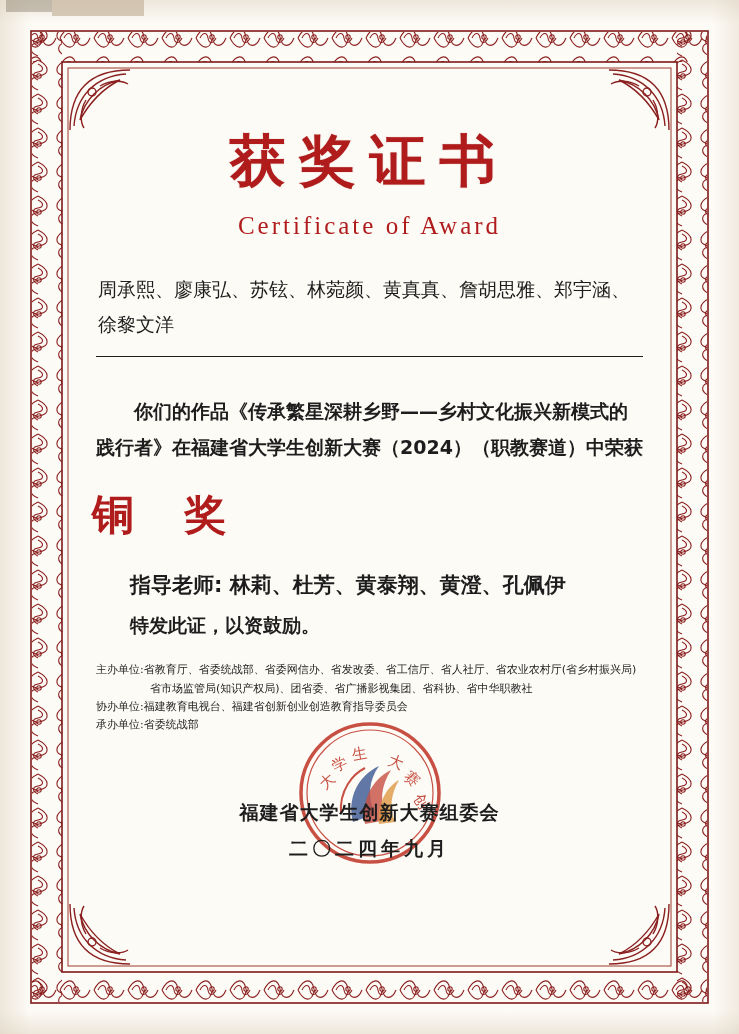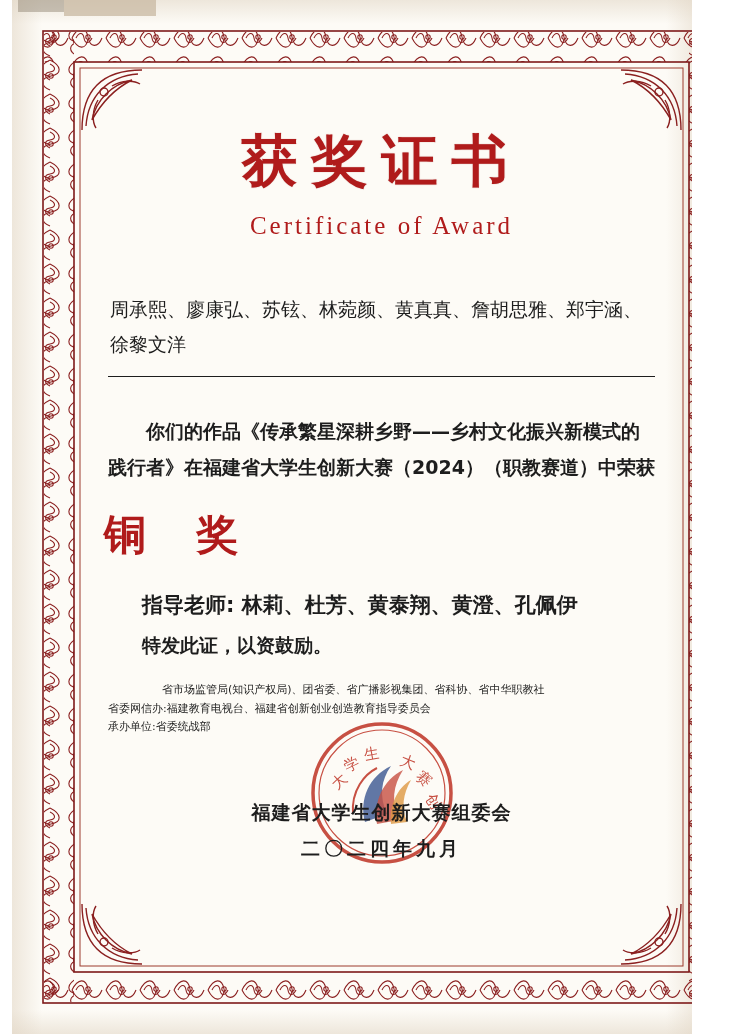--- a/index.html
+++ b/index.html
@@ -11,22 +11,22 @@
     width: 739px;
     height: 1034px;
     font-family: "Liberation Serif", serif;
     position: relative;
     overflow: hidden;
   }
 
   
   .page {
     position: absolute;
-    left: 12px; top: 0;
-    width: 680px; height: 1034px;
+    left: 0; top: 0;
+    width: 739px; height: 1034px;
     background: #fdfbf6;
     overflow: hidden;
   }
   
   .paper-tint {
     position: absolute;
     inset: 0;
     background:
       linear-gradient(to right, rgba(225,213,196,0.55) 0px, rgba(255,255,255,0) 30px),
       linear-gradient(to left, rgba(225,213,196,0.45) 0px, rgba(255,255,255,0) 26px),
@@ -75,21 +75,21 @@
   .title-en {
     text-align: center;
     color: #b01b1b;
     font-size: 25px;
     letter-spacing: 3px;
     margin-top: 12px;
     font-family: "Liberation Serif", serif;
   }
 
   .names {
-    margin-top: 52px;
+    margin-top: 32px;
     font-size: 19px;
     color: #1d1d1d;
     line-height: 1.85;
     font-family: "DejaVu Sans", sans-serif;
     padding: 0 6px;
   }
   .rule {
     margin: 14px 4px 0 4px;
     height: 1px;
     background: #1d1d1d;
@@ -254,23 +254,27 @@
 
     <div class="award">铜  奖</div>
 
     <div class="teachers">
       <span class="lbl">指导老师:</span>
       <span>林莉、杜芳、黄泰翔、黄澄、孔佩伊</span>
     </div>
     <div class="closing">特发此证，以资鼓励。</div>
 
     <div class="orgs">
+      <div class="org-row">
+        <span class="org-label">主办单位:</span>
+        <span class="org-value">省教育厅、省委统战部、省委网信办、省发改委、省工信厅、省人社厅、省农业农村厅(省乡村振兴局)</span>
+      </div>
       <div class="org-cont">省市场监管局(知识产权局)、团省委、省广播影视集团、省科协、省中华职教社</div>
       <div class="org-row">
-        <span class="org-label">省委网信办:</span>
+        <span class="org-label">协办单位:</span>
         <span class="org-value">福建教育电视台、福建省创新创业创造教育指导委员会</span>
       </div>
       <div class="org-row">
         <span class="org-label">承办单位:</span>
         <span class="org-value">省委统战部</span>
       </div>
     </div>
 
     <div class="seal-wrap">
       <svg class="seal" viewBox="0 0 150 150">

